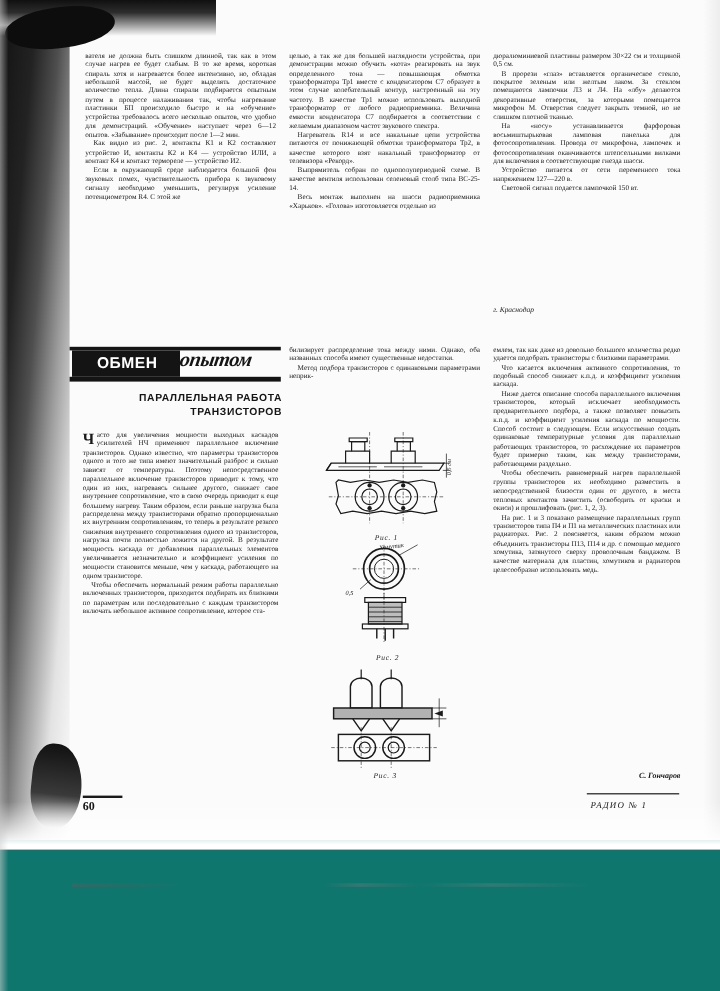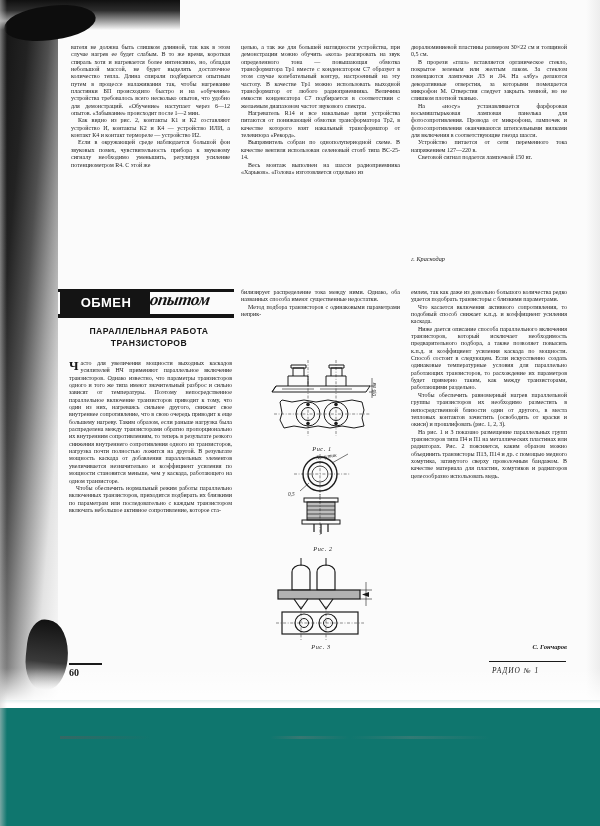--- a/index.html
+++ b/index.html
@@ -108,21 +108,21 @@
     position:absolute;left:92px;top:1px;
     font-family:"Liberation Serif","DejaVu Serif",serif;
     font-style:italic;font-weight:bold;font-size:17px;color:#141414;
     transform:skewX(-9deg);
     letter-spacing:-.4px;
   }
 
   
   #article-title{
     position:absolute;left:63px;top:326px;width:172px;
-    text-align:center;
+    text-align:right;
     font-family:"Liberation Sans","DejaVu Sans",sans-serif;
     font-weight:bold;font-size:8.6px;line-height:11.5px;letter-spacing:.5px;
     color:#151515;
   }
 
   
   #low-col-1{left:69px;top:360px;width:163px;}
   #low-col-2{left:241px;top:289px;width:159px;}
   #low-col-3{left:411px;top:289px;width:156px;}
 

